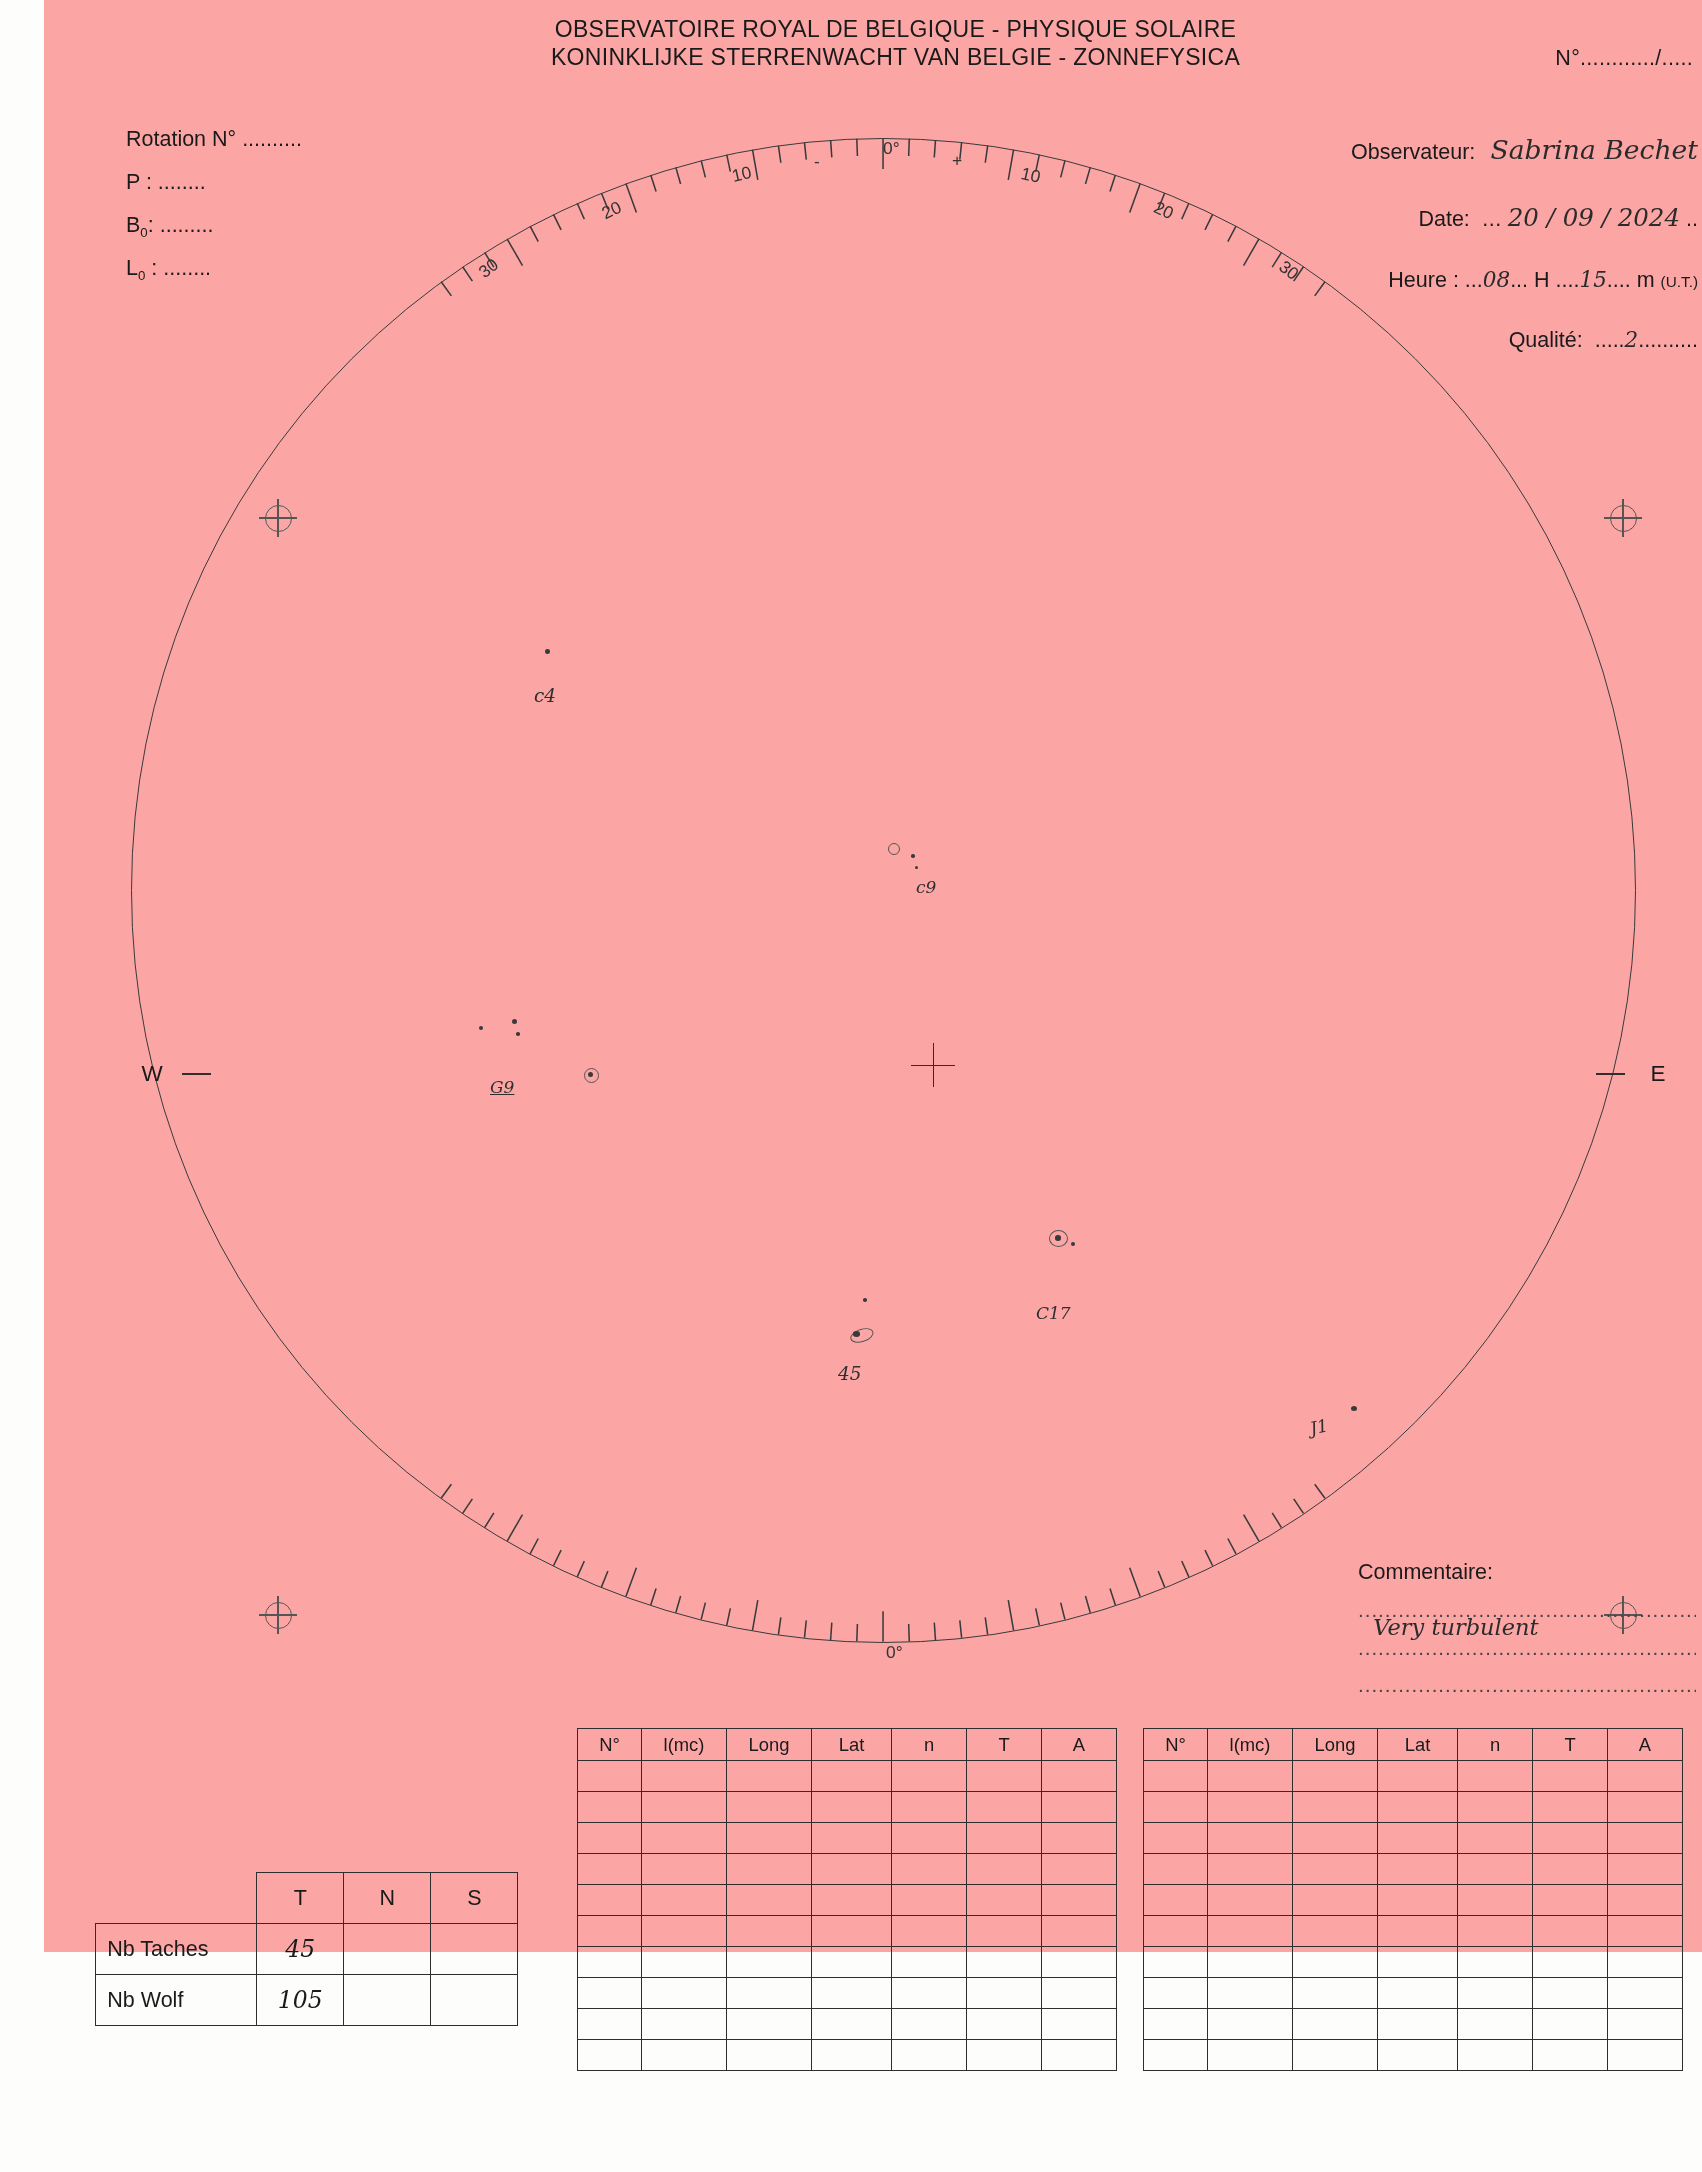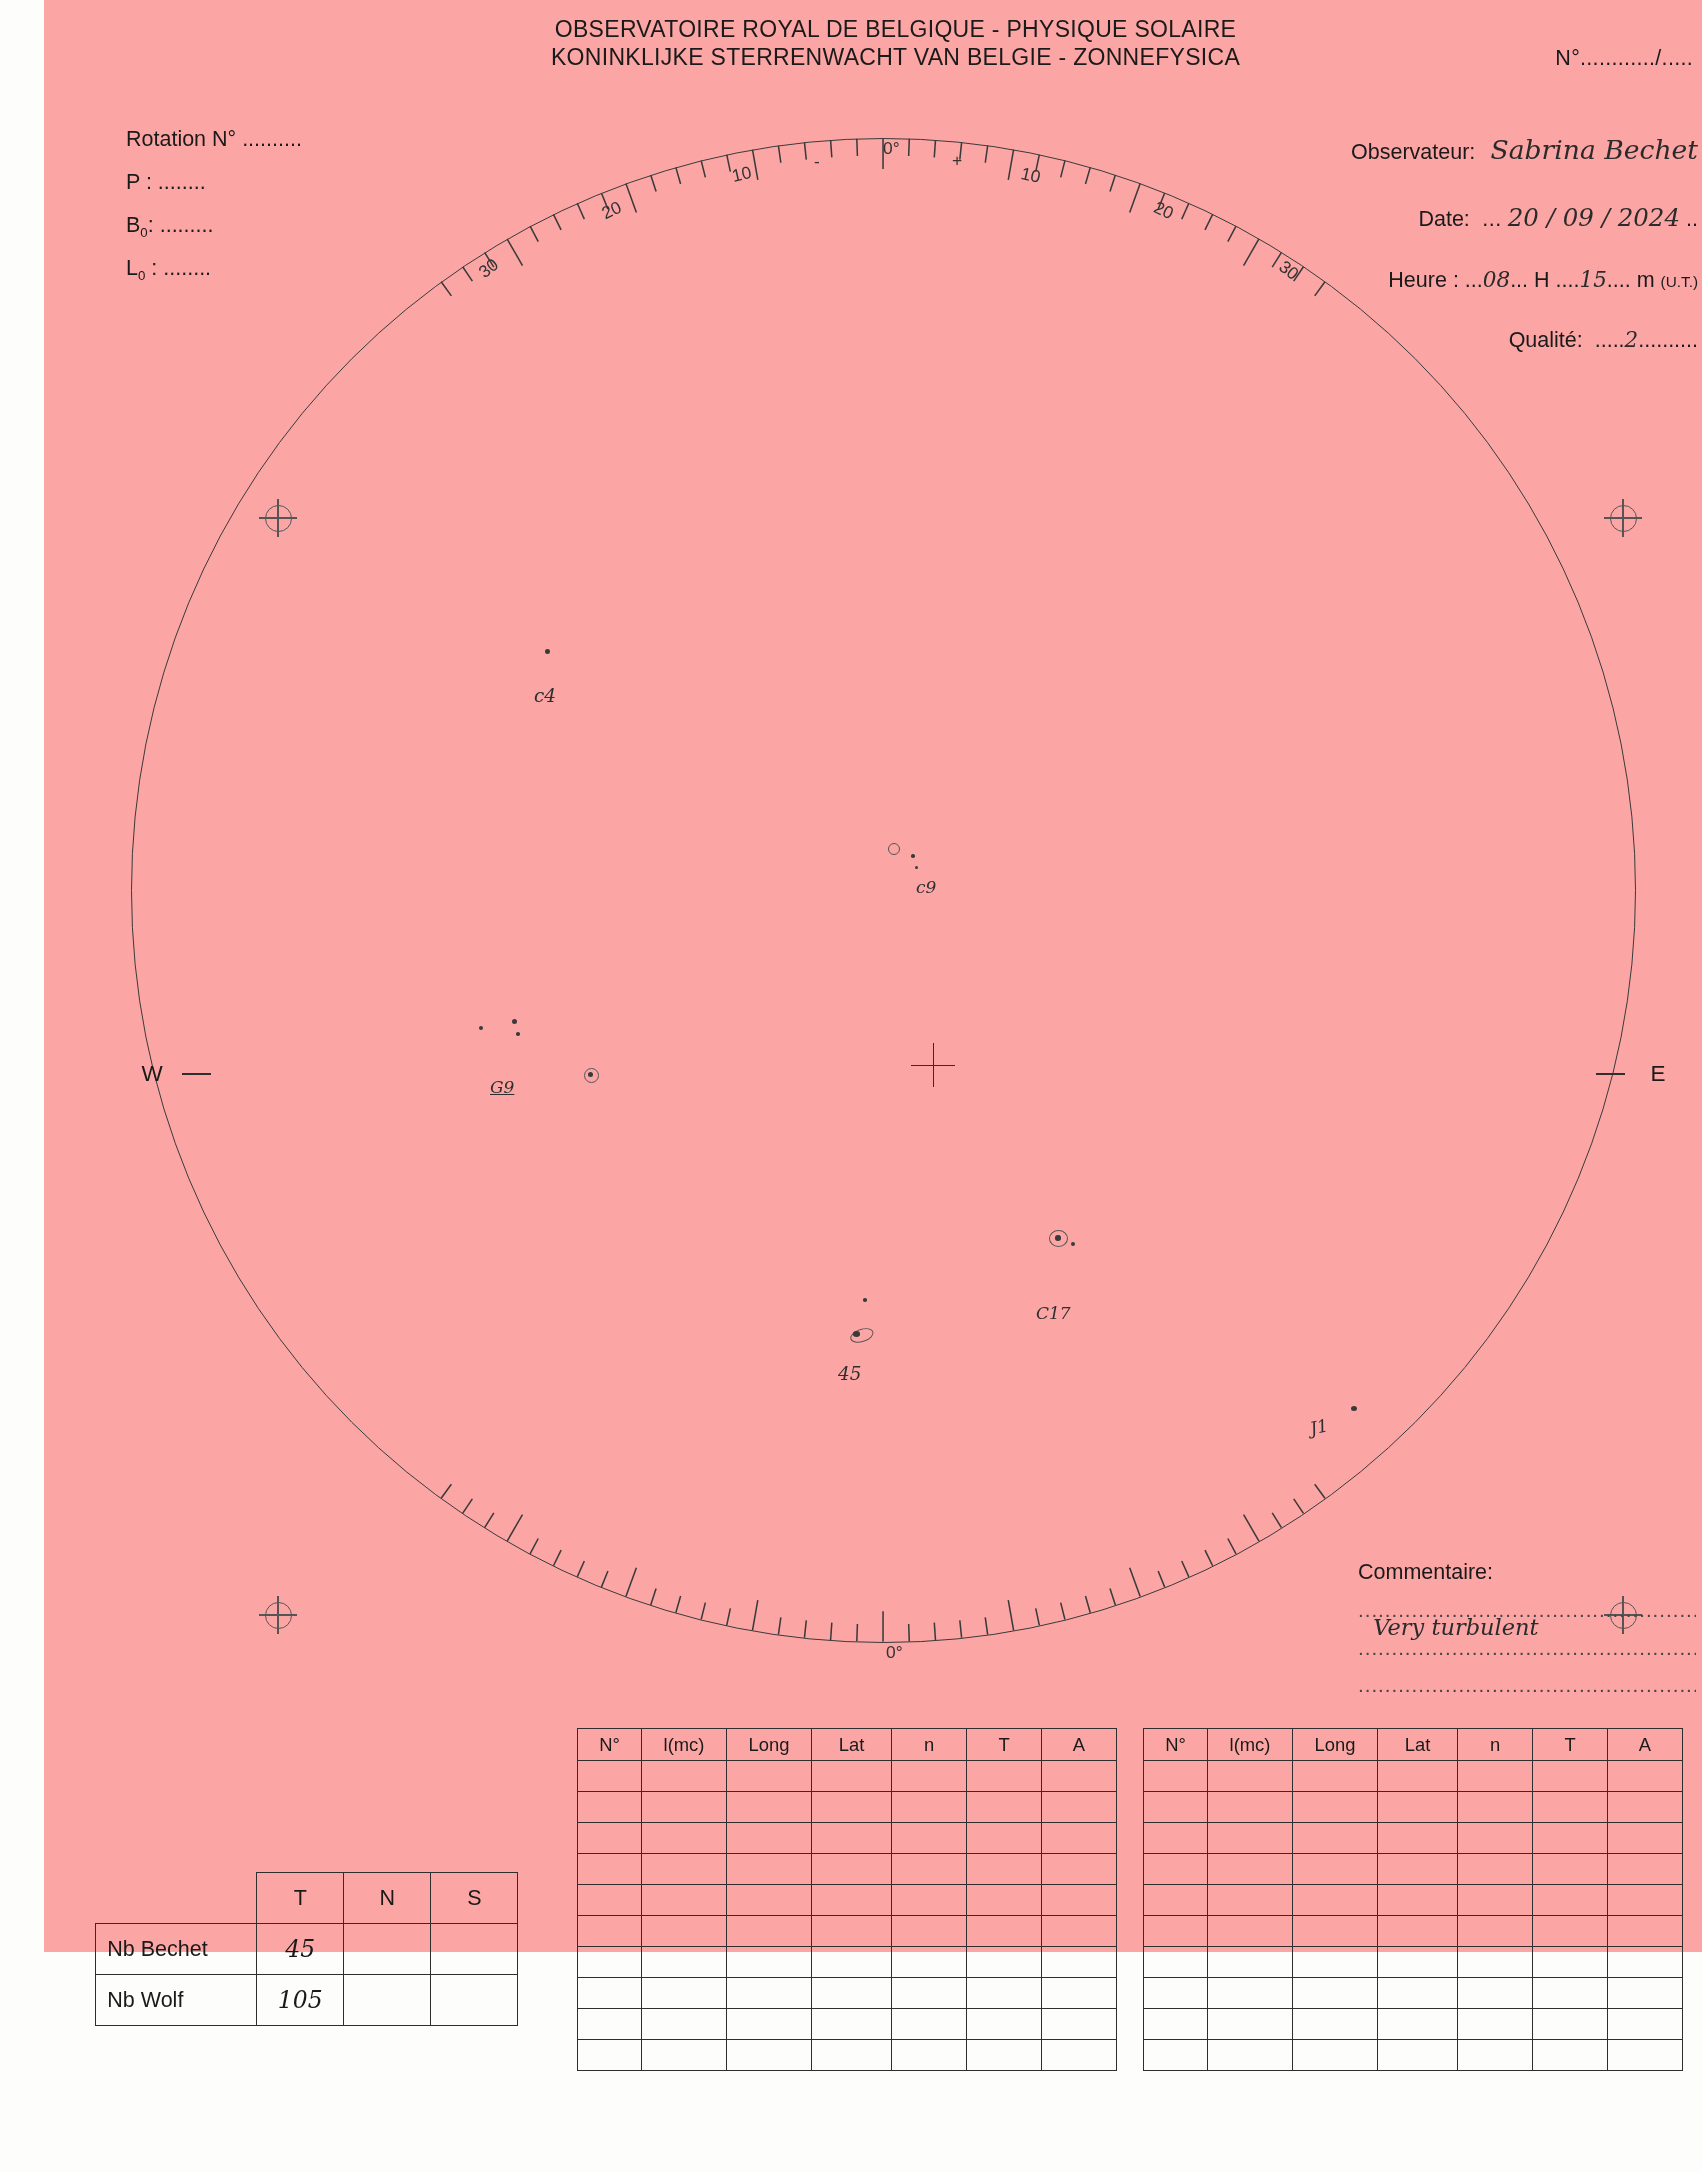--- a/index.html
+++ b/index.html
@@ -495,21 +495,21 @@
     <thead>
         <tr>
       <th class="corner"></th>
       <th class="colh">T</th>
       <th class="colh">N</th>
       <th class="colh">S</th>
     </tr>
       </thead>
     <tbody>
         <tr>
-          <td class="rowlab">Nb Bechet</td>
+          <td class="rowlab">Nb Taches</td>
           <td class="val">45</td>
           <td class="val"></td>
           <td class="val"></td>
         </tr>
         <tr>
           <td class="rowlab">Nb Wolf</td>
           <td class="val">105</td>
           <td class="val"></td>
           <td class="val"></td>
         </tr>

